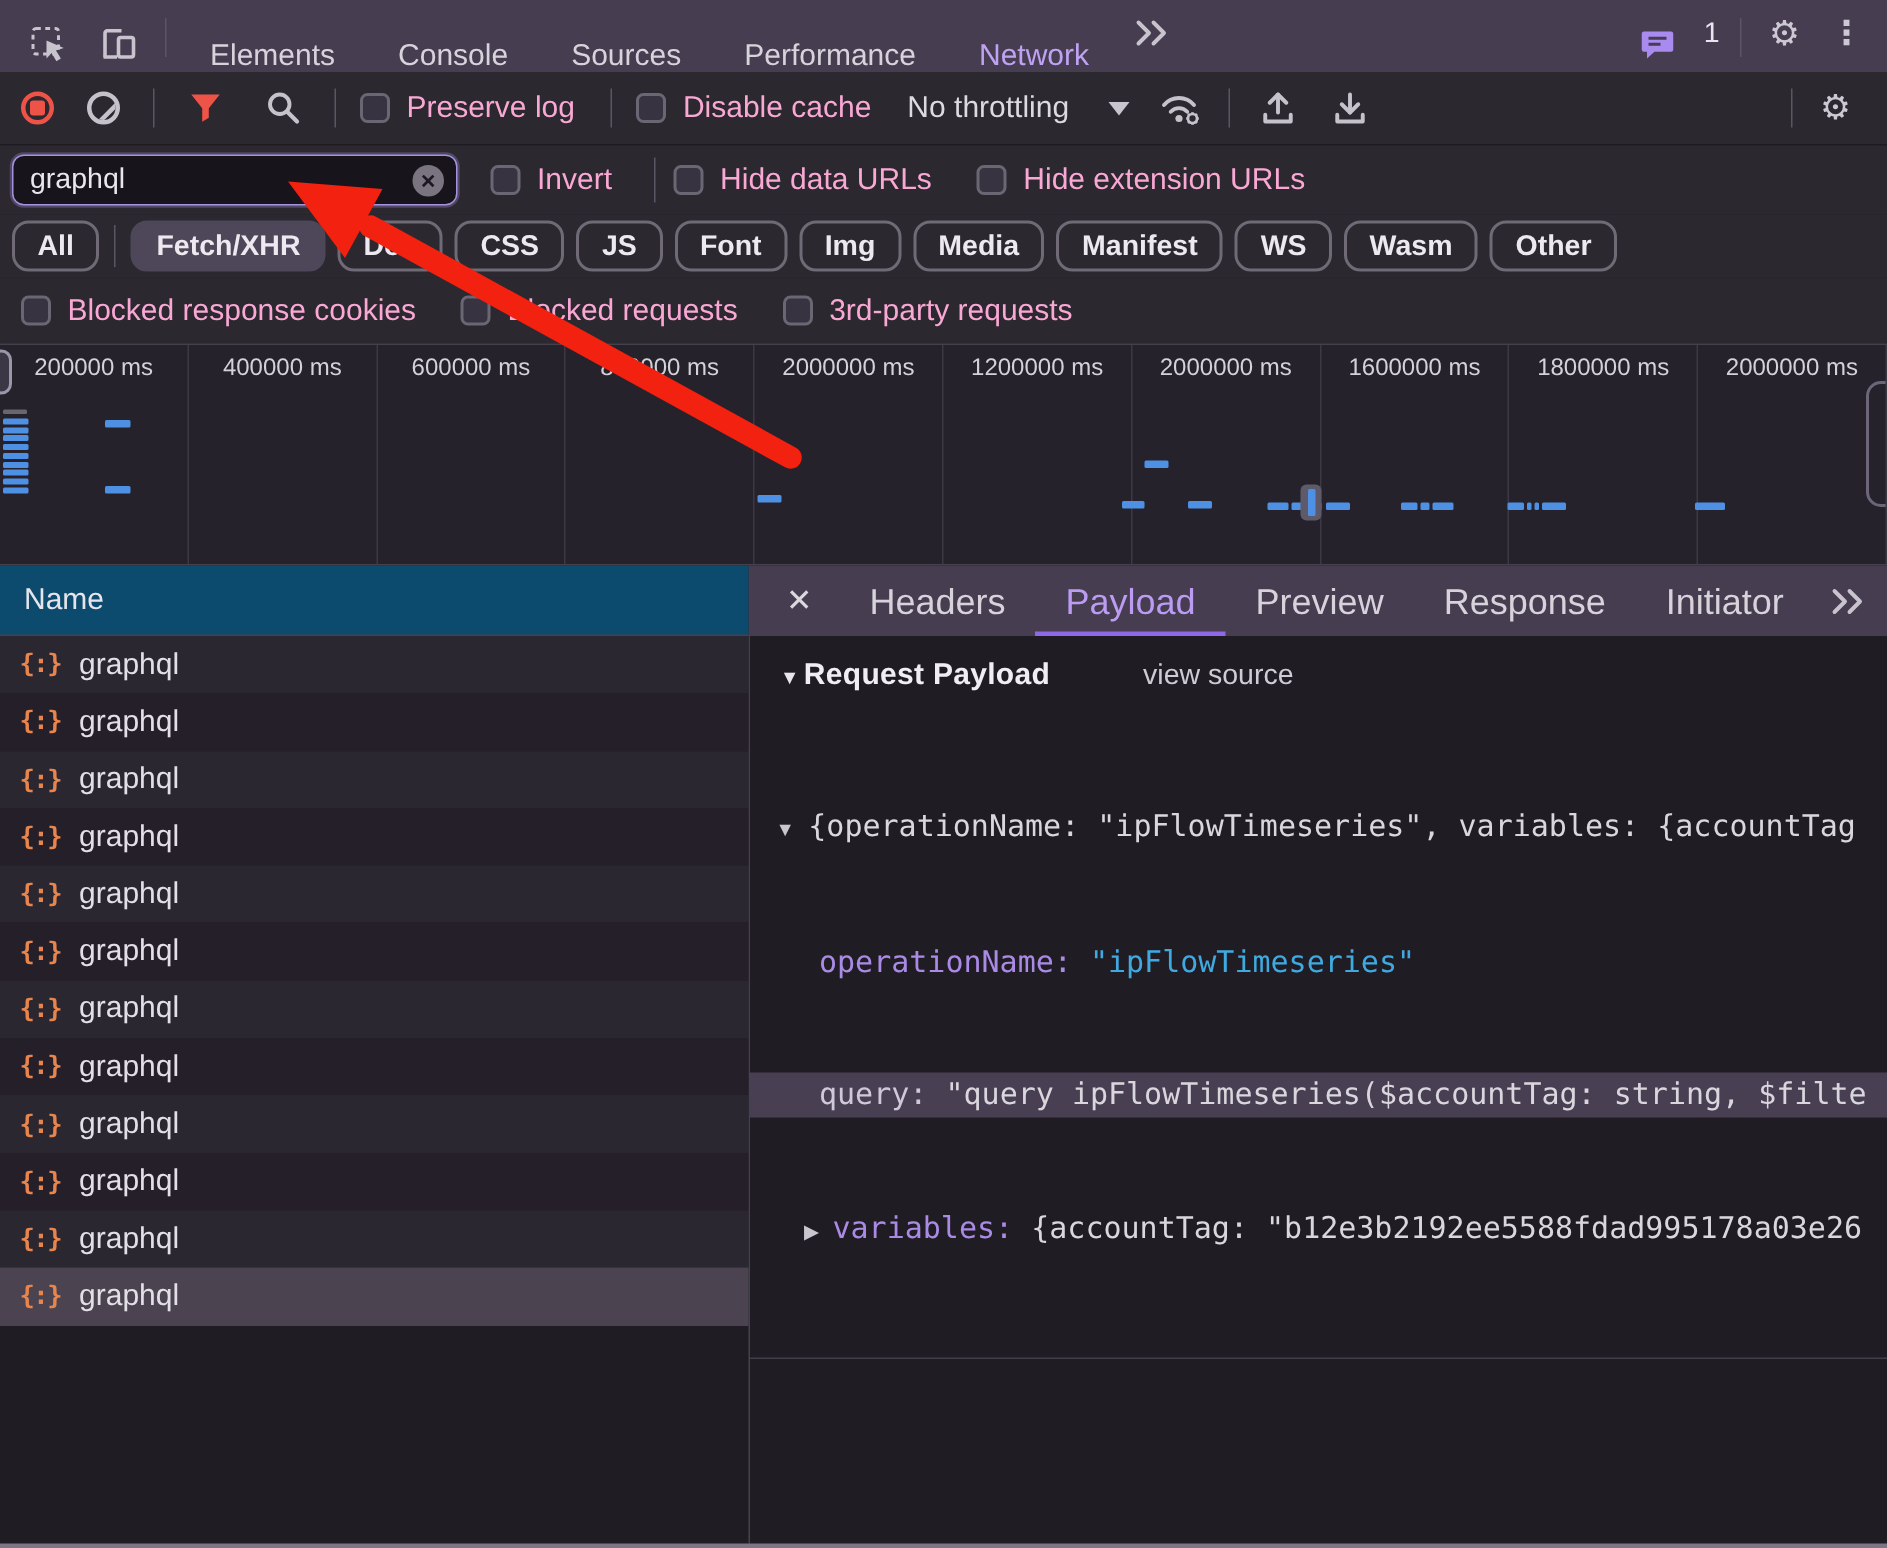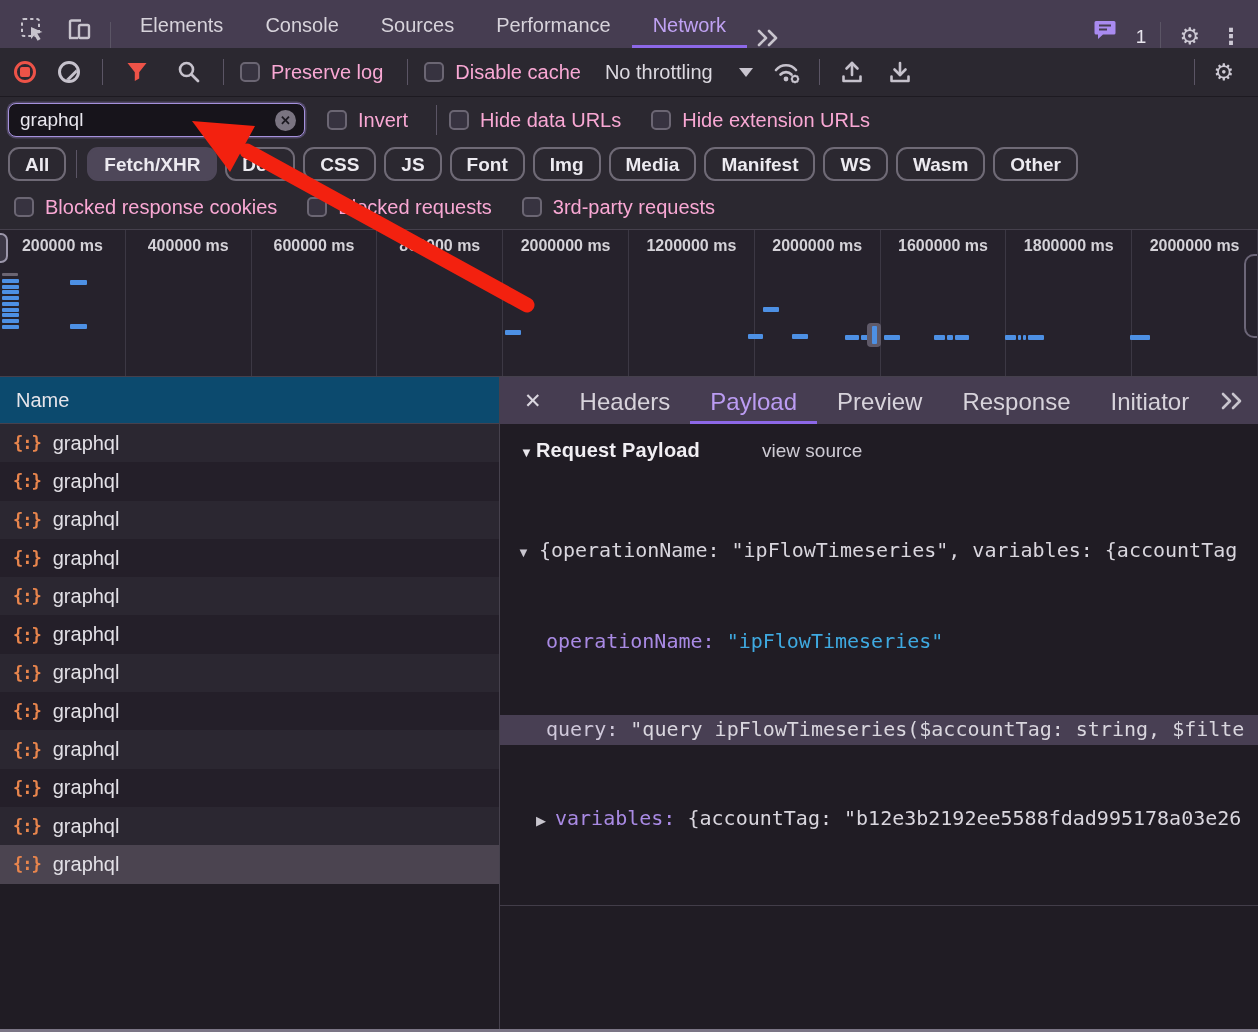--- a/index.html
+++ b/index.html
@@ -3,21 +3,21 @@
 <meta charset="utf-8">
 <style>
   html,body{margin:0;padding:0;background:#141118;}
   *{box-sizing:border-box;}
   .devtools{
     position:relative;width:1258px;height:1032px;overflow:hidden;
     background:#201c24;font-family:"Liberation Sans",sans-serif;
     display:flex;flex-direction:column;user-select:none;
   }
   
-  .tabbar{height:48px;flex:0 0 48px;background:#463d51;display:flex;align-items:flex-end;padding:0 10px;}
+  .tabbar{height:48px;flex:0 0 48px;background:#463d51;display:flex;align-items:flex-start;padding:12px 10px;}
   .tb-icon{width:36px;height:36px;display:flex;align-items:center;justify-content:center;margin:0 5px;}
   .vdiv{width:1px;height:26px;background:#5b5565;margin:0 8px;flex:0 0 1px;}
   .tab{padding:0 21px;height:48px;line-height:50px;font-size:20px;color:#d7d3db;white-space:nowrap;cursor:default;}
   .tab.active{color:#c0a2f3;box-shadow:inset 0 -3px 0 #8d68e8;}
   .chev{display:flex;align-items:center;margin:0 8px;}
   .spacer{flex:1;}
   .count-label{font-size:19px;color:#e8e5ee;margin:0 6px 0 8px;}
   .glyph-icon{font-family:"DejaVu Sans",sans-serif;font-size:23px;color:#cdc9d4;margin:0 10px;line-height:1;}
   .kebab{font-size:22px;font-weight:bold;letter-spacing:0;margin:0 6px 0 10px;}
   
@@ -39,21 +39,21 @@
   
   .chiprow{height:42px;flex:0 0 42px;background:#2b2830;display:flex;align-items:center;padding:0 8px;}
   .chip{height:34px;line-height:31px;padding:0 15px;border:2px solid #6f6a76;border-radius:11px;margin-right:8px;font-size:19px;font-weight:600;color:#eceaf0;white-space:nowrap;}
   .chip.active{background:#4e4759;border-color:#4e4759;}
   
   .blockrow{height:44px;flex:0 0 44px;background:#2b2830;display:flex;align-items:center;padding:0 14px;}
   .blockrow .cb-group{margin-right:30px;}
   
   .overview{position:relative;height:148px;flex:0 0 148px;background:#26222c;border-top:1px solid #45404c;border-bottom:1px solid #45404c;overflow:hidden;}
   .ov-col{position:absolute;top:0;bottom:0;border-right:1px solid #3c3844;}
-  .ov-label{display:block;text-align:center;margin-top:7px;font-size:16px;color:#d4d2d8;white-space:nowrap;font-weight:bold;}
+  .ov-label{display:block;text-align:center;margin-top:7px;font-size:16px;color:#d4d2d8;white-space:nowrap;}
   .ov-bar{position:absolute;background:#4d90e4;border-radius:1px;}
   .ov-cap-left{position:absolute;left:-6px;top:3px;width:14px;height:30px;border:2px solid #9b96aa;border-radius:7px;background:#3b3745;}
   .ov-cap-right{position:absolute;right:-12px;top:24px;width:26px;height:84px;border:2px solid #6c6678;border-radius:10px;}
   
   .main{flex:1;display:flex;min-height:0;}
   .left{width:500px;flex:0 0 500px;border-right:1px solid #46414d;display:flex;flex-direction:column;background:#201c24;}
   .name-header{height:47px;flex:0 0 47px;line-height:47px;padding-left:16px;font-size:20px;color:#e6e4ea;background:#0c4a6e;border-bottom:1px solid #46414d;}
   .req-row{height:38.3px;flex:0 0 38.3px;display:flex;align-items:center;padding-left:13px;font-size:20px;color:#e2e0e6;}
   .req-row.r-even{background:#2b2731;}
   .req-row.r-odd{background:#241f29;}

